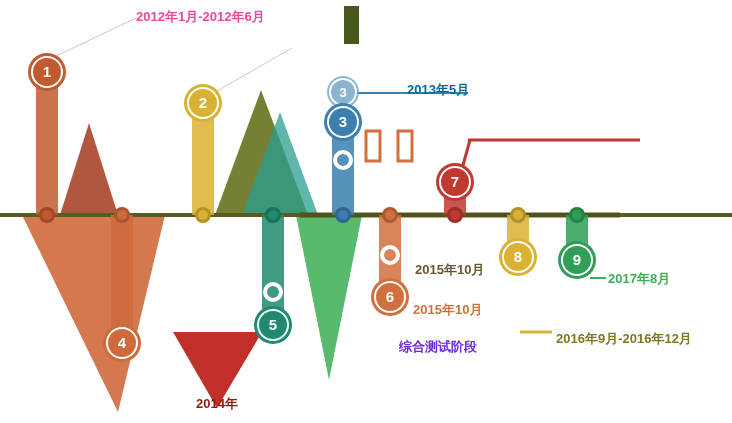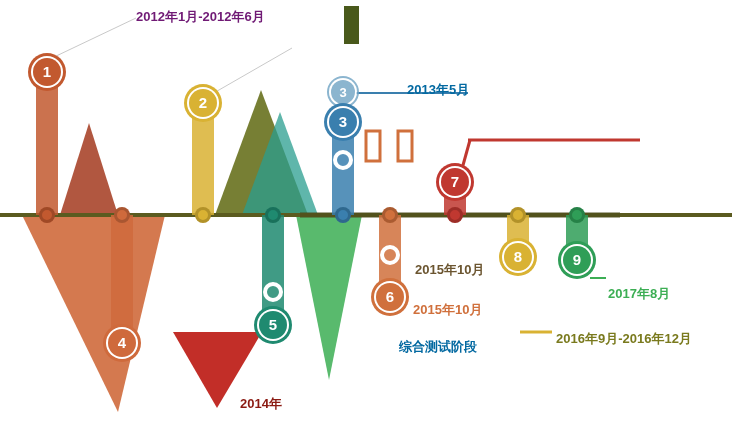--- a/index.html
+++ b/index.html
@@ -56,21 +56,21 @@
   .label{
     position:absolute;z-index:5;font-size:13px;font-weight:bold;white-space:nowrap;
   }
   .label-0{left:136px;top:8px;}
   .label-1{left:290px;top:40px;}
   .label-2{left:407px;top:81px;}
   .label-3{left:415px;top:261px;}
   .label-4{left:413px;top:301px;}
   .label-5{left:399px;top:338px;}
   .label-6{left:556px;top:330px;}
-  .label-7{left:608px;top:285px;}
+  .label-7{left:608px;top:270px;}
   .label-8{left:196px;top:395px;}
   .icon-ring{
     position:absolute;width:12px;height:12px;border:4px solid #ffffff;border-radius:50%;
     z-index:3;background:transparent;
   }
   .r1{left:333px;top:150px;}
   .r2{left:263px;top:282px;}
   .r3{left:380px;top:245px;}
 </style>
 </head>
@@ -128,22 +128,22 @@
   <div class="badge b2" style="background-color: rgb(217, 178, 51); color: rgb(217, 178, 51);"><span>2</span></div>
   <div class="badge-echo b3e" style="background-color: rgb(111, 163, 196); color: rgb(111, 163, 196);"><span>3</span></div>
   <div class="badge b3" style="background-color: rgb(58, 127, 174); color: rgb(58, 127, 174);"><span>3</span></div>
   <div class="badge b4" style="background-color: rgb(207, 106, 60); color: rgb(207, 106, 60);"><span>4</span></div>
   <div class="badge b5" style="background-color: rgb(31, 138, 112); color: rgb(31, 138, 112);"><span>5</span></div>
   <div class="badge b6" style="background-color: rgb(208, 112, 60); color: rgb(208, 112, 60);"><span>6</span></div>
   <div class="badge b7" style="background-color: rgb(192, 56, 48); color: rgb(192, 56, 48);"><span>7</span></div>
   <div class="badge b8" style="background-color: rgb(217, 178, 51); color: rgb(217, 178, 51);"><span>8</span></div>
   <div class="badge b9" style="background-color: rgb(47, 158, 87); color: rgb(47, 158, 87);"><span>9</span></div>
 
-  <div class="label label-0" style="color: #701a75;">2012年1月-2012年6月</div>
+  <div class="label label-0" style="color: #ec4899;">2012年1月-2012年6月</div>
   <div class="label label-2" style="color: #0369a1;">2013年5月</div>
   <div class="label label-3" style="color: rgb(107, 85, 48);">2015年10月</div>
   <div class="label label-4" style="color: rgb(208, 112, 60);">2015年10月</div>
-  <div class="label label-5" style="color: #0369a1;">综合测试阶段</div>
+  <div class="label label-5" style="color: #6d28d9;">综合测试阶段</div>
   <div class="label label-6" style="color: rgb(122, 122, 30);">2016年9月-2016年12月</div>
   <div class="label label-7" style="color: rgb(60, 174, 84);">2017年8月</div>
-  <div class="label label-8" style="color: rgb(139, 26, 18); margin-left: 44px;">2014年</div>
+  <div class="label label-8" style="color: rgb(139, 26, 18);">2014年</div>
 
 </div>
 
 </body></html>

